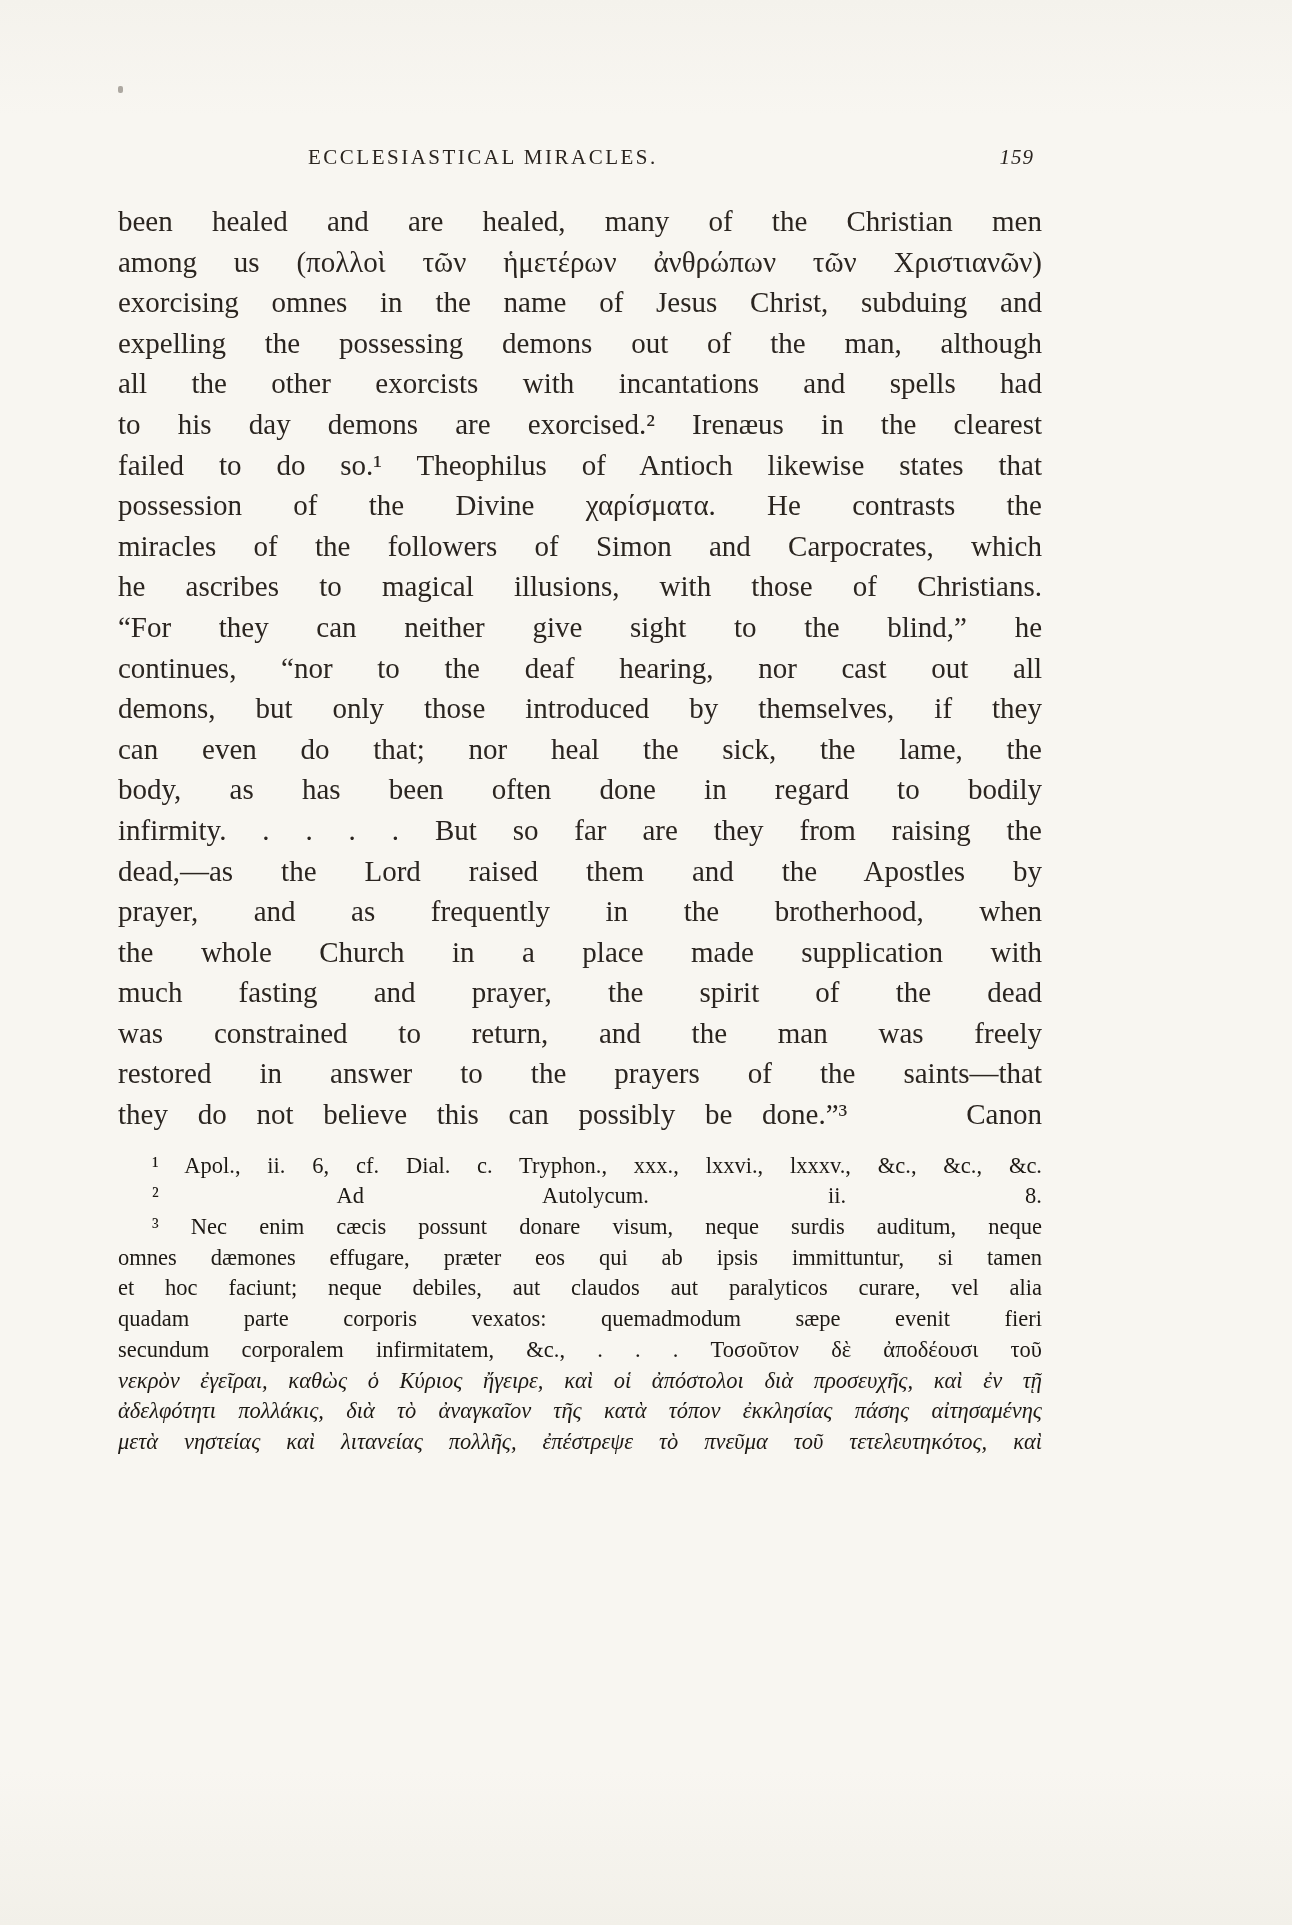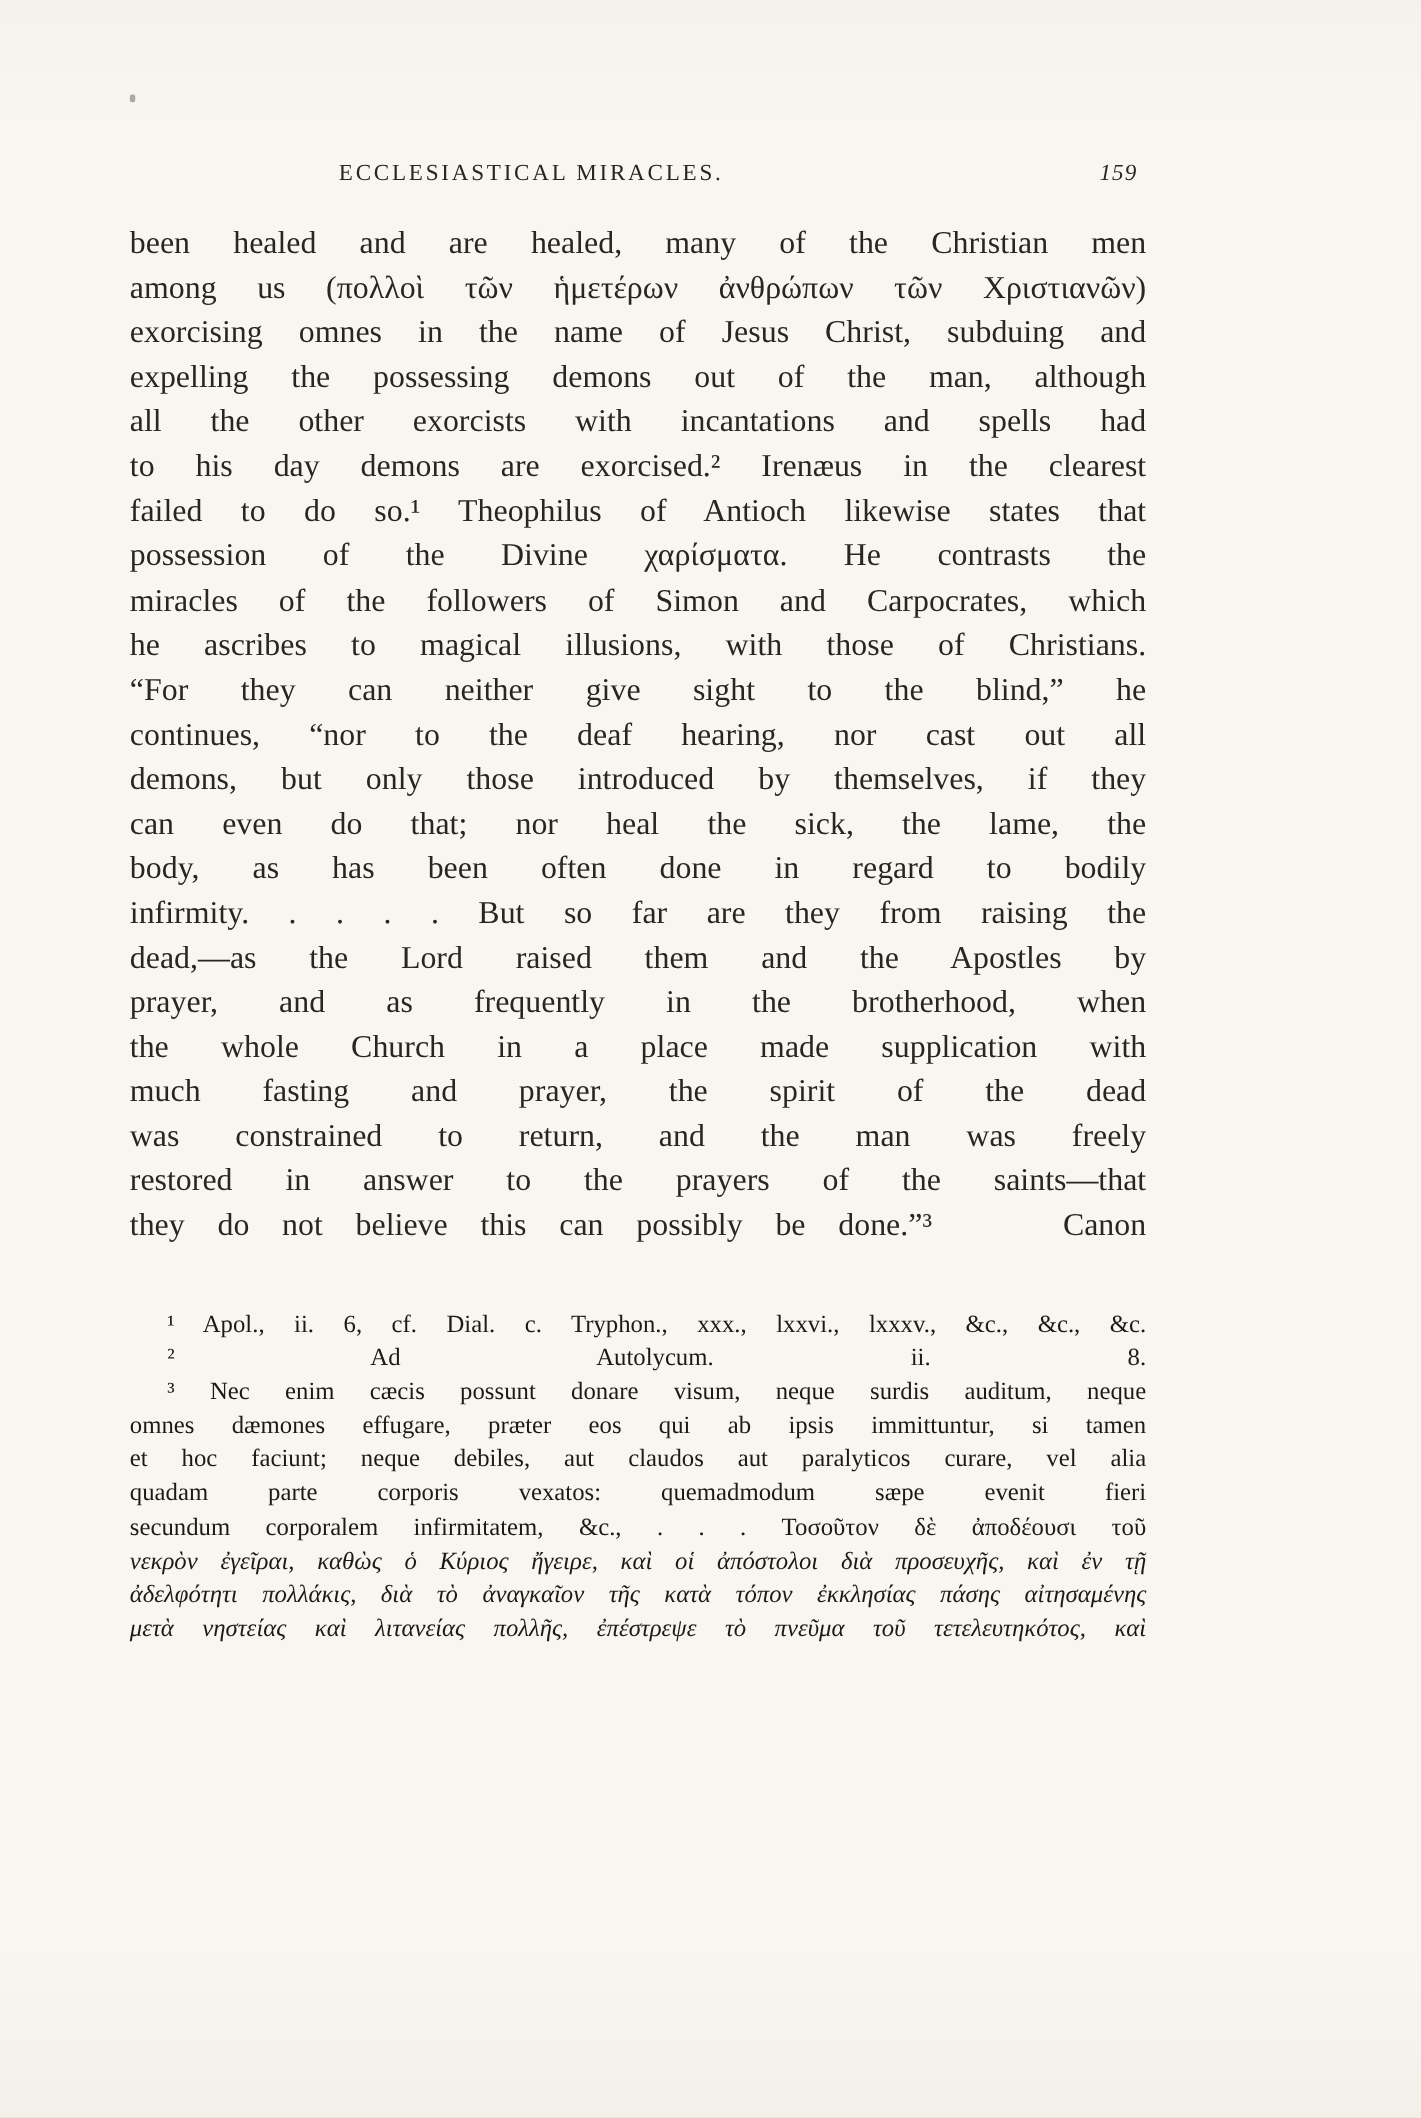--- a/index.html
+++ b/index.html
@@ -52,21 +52,21 @@
     font-size:29px;
     line-height:40.6px;
     color:var(--ink);
   }
   .line{
     text-align:justify;
     text-align-last:justify;
     width:924px;
   }
   .footnotes{
-    margin-top:54px;
+    margin-top:16px;
     font-size:22.5px;
     line-height:30.7px;
     color:var(--ink-dark);
   }
   .fn-line{
     text-align:justify;
     text-align-last:justify;
     width:924px;
   }
   .fn-line.indent{

